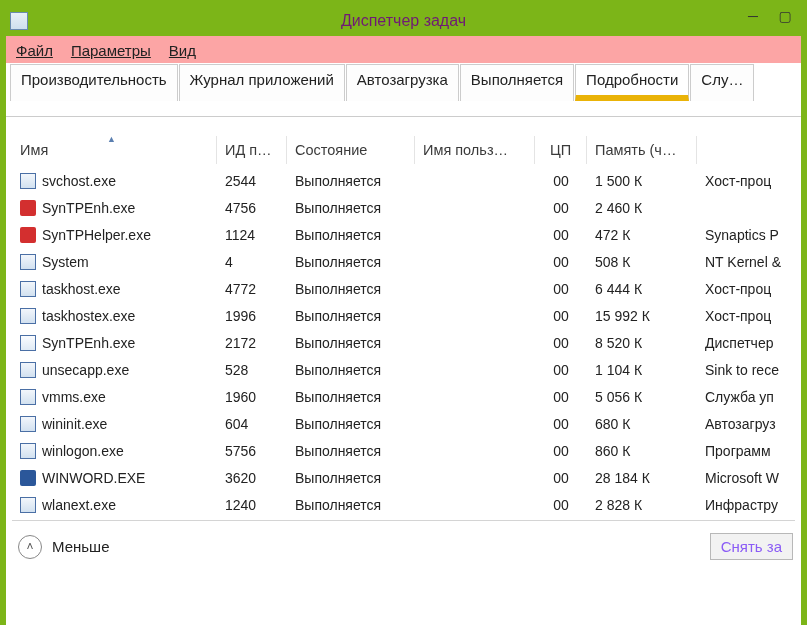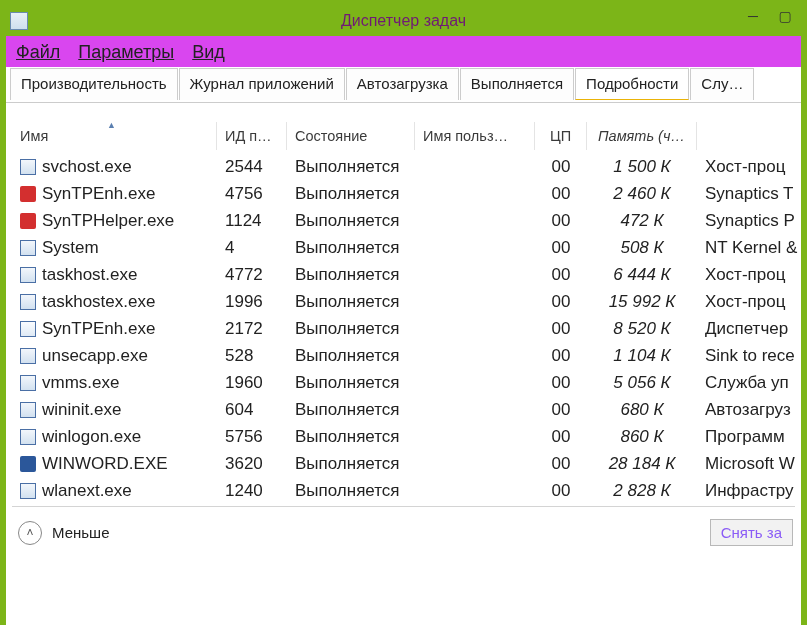--- a/index.html
+++ b/index.html
@@ -45,46 +45,46 @@
     display: flex;
     align-items: center;
     justify-content: center;
     font-size: 14px;
     color: #333;
   }
   .menubar {
     display: flex;
     padding: 6px 10px 4px 10px;
     gap: 18px;
-    font-size: 18px;
-    background: #d946ef;
+    font-size: 15px;
+    background: #fca5a5;
   }
   .menubar span { color: #222; }
   .menubar span u { text-decoration: underline; }
   .tabs {
     display: flex;
-    padding: 0 0 3px 4px;
+    padding: 0 0 16px 4px;
     border-bottom: 1px solid #ccc;
     overflow: hidden;
   }
   .tab {
     padding: 6px 10px 7px 10px;
     font-size: 15px;
     color: #222;
     border: 1px solid #ccc;
     border-bottom: none;
     margin-right: 1px;
     background: #fdfdfd;
     position: relative;
     top: 1px;
     white-space: nowrap;
   }
   .tab.active {
     background: #fff;
-    border-bottom: 1px solid #eab308;
+    border-bottom: 6px solid #eab308;
   }
   .table-area {
     padding: 16px 0 0 6px;
     height: 400px;
     overflow: hidden;
   }
   .thead, .trow {
     display: flex;
     align-items: center;
     height: 27px;
@@ -112,23 +112,23 @@
     padding: 2px 8px;
     white-space: nowrap;
     overflow: hidden;
     text-overflow: clip;
   }
   .cell.name { width: 205px; display:flex; align-items:center; gap:6px;}
   .cell.pid  { width: 70px; }
   .cell.state{ width: 128px; }
   .cell.user { width: 120px; }
   .cell.cpu  { width: 52px; text-align: center; }
-  .cell.mem  { width: 110px; text-align: center; font-style: italic; }
+  .cell.mem  { width: 110px; text-align: left; }
   .cell.desc { flex: 1; }
-  .trow { color: #222; font-size: 17px; }
+  .trow { color: #222; font-size: 14px; }
   .proc-icon {
     width: 16px; height: 16px;
     flex-shrink: 0;
     display: inline-block;
   }
   .proc-icon.exe {
     border: 1px solid #4a6fa5;
     background: linear-gradient(180deg,#f2f6fb 0%,#d2e1f0 100%);
   }
   .proc-icon.syn {
@@ -236,21 +236,20 @@
       <div class="trow">
         <div class="cell name">
           <span class="proc-icon syn"></span>
           <span>SynTPEnh.exe</span>
         </div>
         <div class="cell pid">4756</div>
         <div class="cell state">Выполняется</div>
         <div class="cell user"></div>
         <div class="cell cpu">00</div>
         <div class="cell mem">2 460 К</div>
-        <div class="cell desc">Synaptics T</div>
       </div>
       <div class="trow">
         <div class="cell name">
           <span class="proc-icon syn"></span>
           <span>SynTPHelper.exe</span>
         </div>
         <div class="cell pid">1124</div>
         <div class="cell state">Выполняется</div>
         <div class="cell user"></div>
         <div class="cell cpu">00</div>

